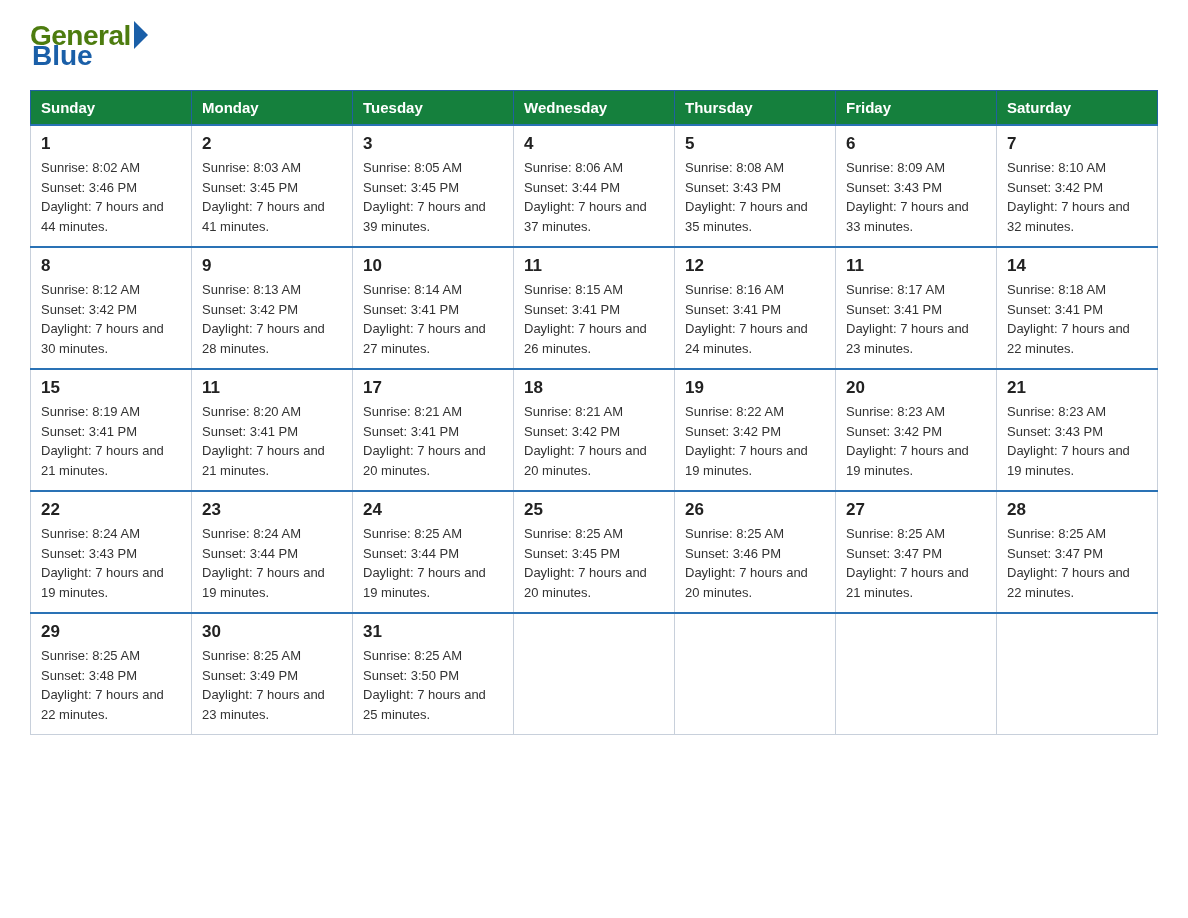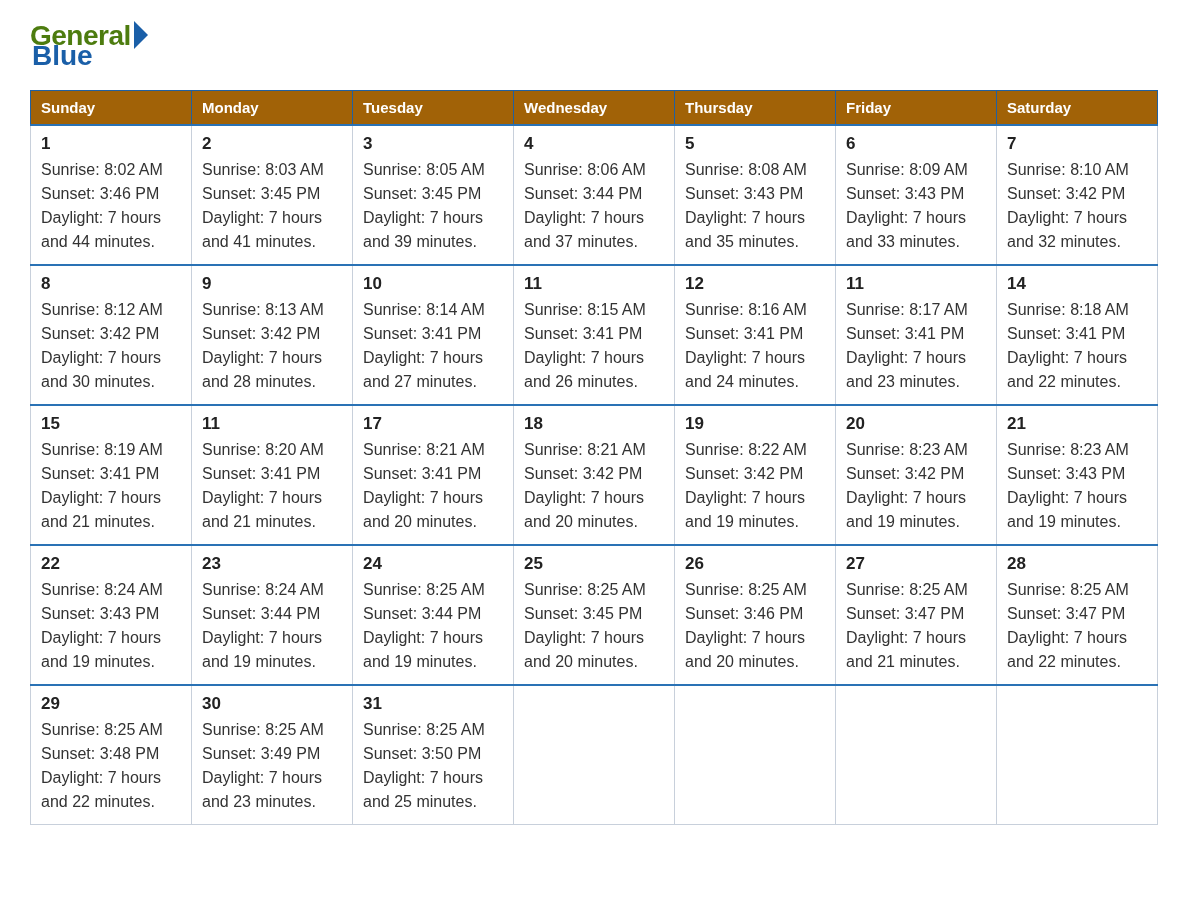--- a/index.html
+++ b/index.html
@@ -61,21 +61,21 @@
       font-size: 22px;
       color: #555;
       margin-top: 4px;
     }
     .calendar {
       width: 100%;
       border-collapse: collapse;
       border: 1.5px solid #b0b8c8;
     }
     .calendar th {
-      background: #a16207;
+      background: #15803d;
       color: #fff;
       font-size: 15px;
       font-weight: bold;
       padding: 8px 10px;
       text-align: left;
       border: 1.5px solid #2060a0;
     }
     .calendar td {
       vertical-align: top;
       padding: 8px 10px 10px 10px;
@@ -87,21 +87,21 @@
       min-height: 100px;
     }
     .day-number {
       font-size: 17px;
       font-weight: bold;
       color: #222;
       margin-bottom: 4px;
       display: block;
     }
     .day-info {
-      font-size: 16px;
+      font-size: 13px;
       line-height: 1.5;
       color: #333;
     }
     .empty-cell {
       background: #fff;
     }
     .week-row td {
       border-top: 2px solid #2a72b5;
     }
   </style>

